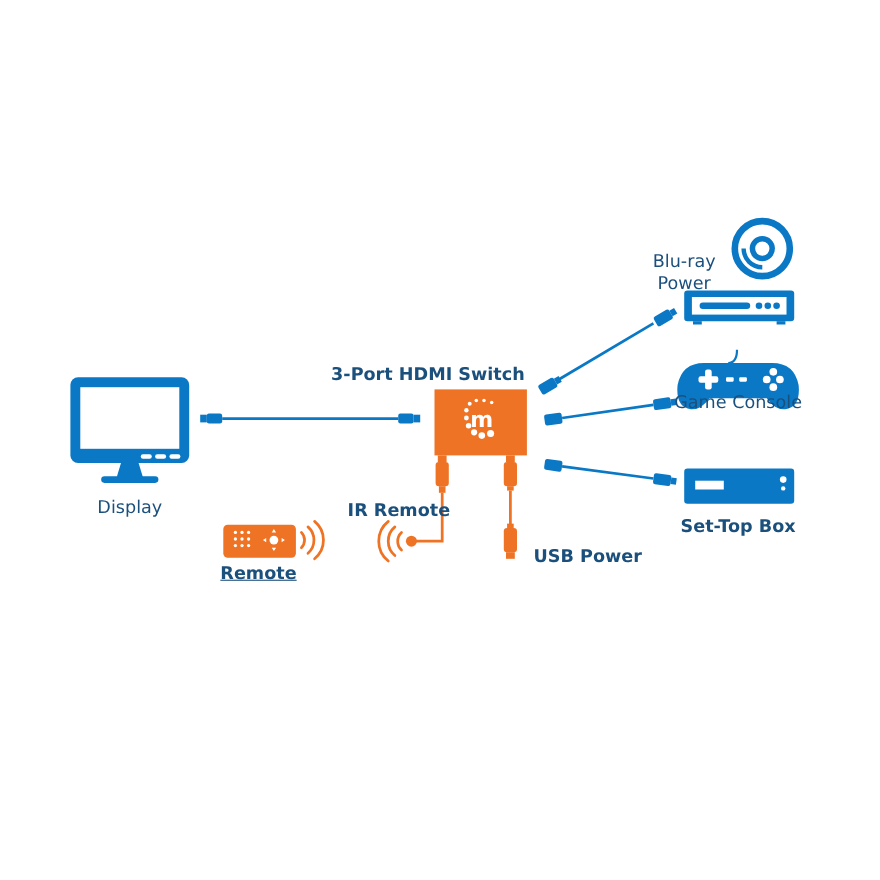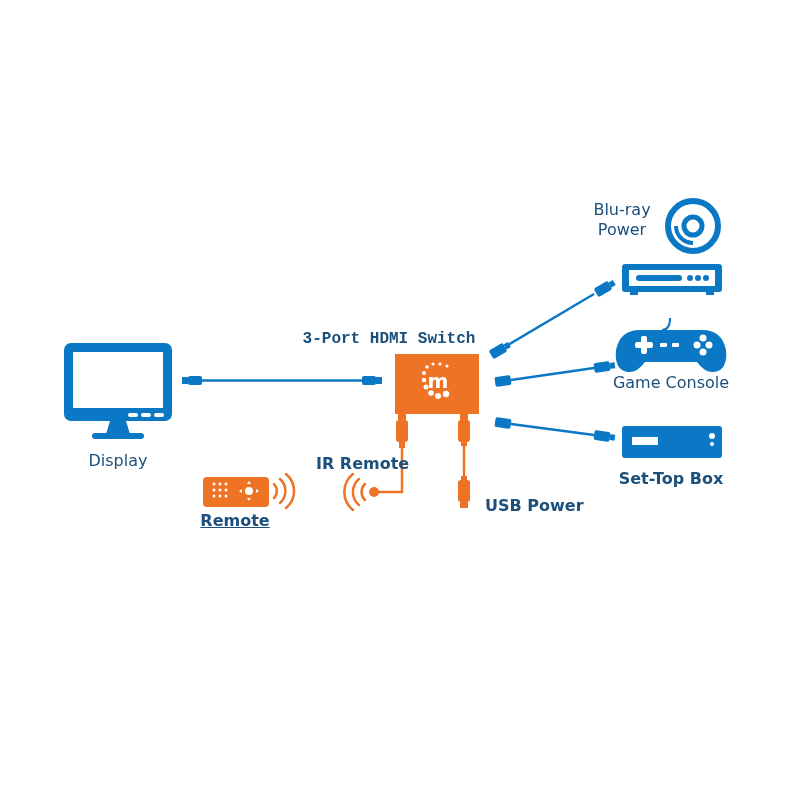--- a/index.html
+++ b/index.html
@@ -163,22 +163,22 @@
     </g>
     <g fill="none" stroke="#ee7325" stroke-width="2.5" stroke-linecap="round">
       <path d="M274 484 A10 10 0 0 1 274 498"></path>
       <path d="M280 479 A16 16 0 0 1 280 503"></path>
       <path d="M286 474 A22 22 0 0 1 286 508"></path>
     </g>
   </g>
 </svg>
 
 <div class="lbl center" style="left:118px; top:451px;">Display</div>
-<div class="lbl center bold" style="left:389px; top:330px;font-family:Liberation Mono, monospace;">3-Port HDMI Switch</div>
-<div class="lbl center" style="left:622px; top:200px; line-height:20px;">
+<div class="lbl center bold" style="left:389px; top:330px;">3-Port HDMI Switch</div>
+<div class="lbl center" style="left:622px; top:228px; line-height:20px;">
   <div>Blu-ray</div>
   <div>Power</div>
 </div>
-<div class="lbl center" style="left:671px; top:373px;">Game Console</div>
+<div class="lbl center" style="left:671px; top:356px;">Game Console</div>
 <div class="lbl center" style="left:671px; top:469px;font-weight:bold;">Set-Top Box</div>
 <div class="lbl bold" style="left:316px; top:454px;">IR Remote</div>
 <div class="lbl bold" style="left:485px; top:496px;">USB Power</div>
 <div class="lbl center bold" style="left:235px; top:511px;text-decoration:underline;">Remote</div>
 
 </body></html>

